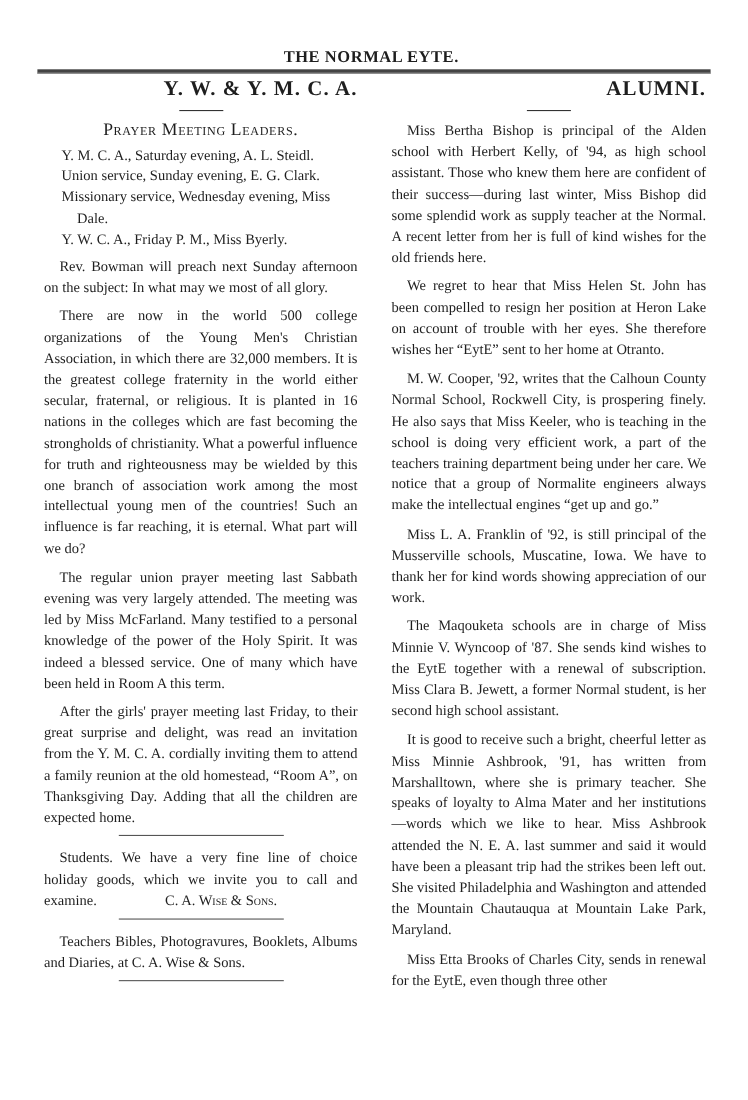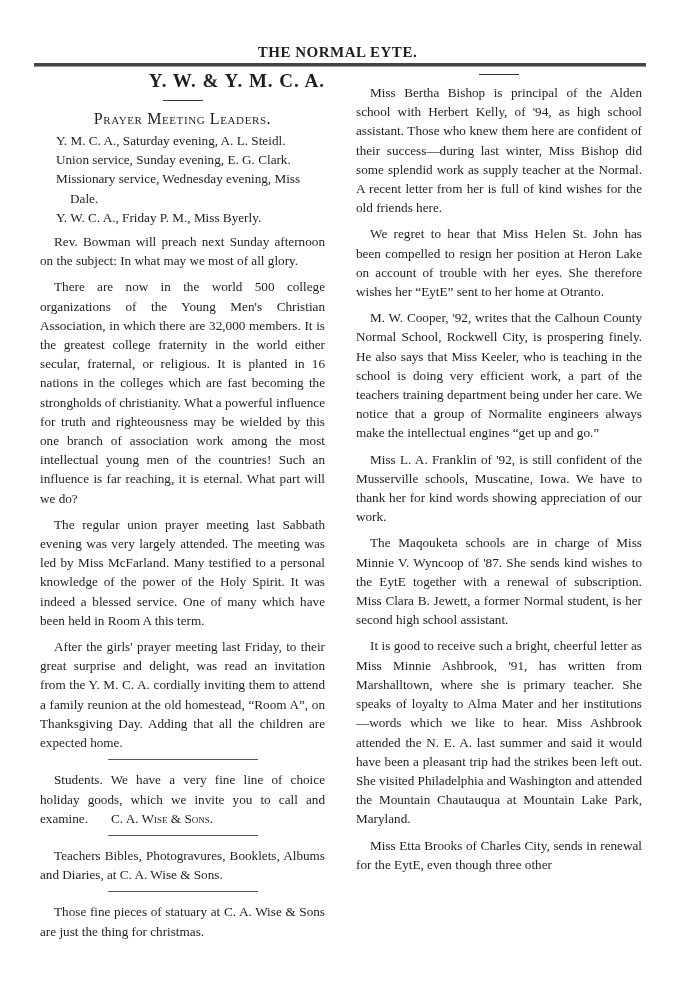--- a/index.html
+++ b/index.html
@@ -14,21 +14,21 @@
   .col-right { left:356px; width:286px; }
   .col-title { text-align:right; font-weight:bold; font-size:19px; margin:0; padding-top:0; line-height:26px; letter-spacing:1px; }
   .short-rule { width:40px; height:1px; background:#333; margin:6px auto 8px auto; }
   .sub-title { text-align:center; font-size:16px; letter-spacing:0.6px; margin:0 0 2px 0; line-height:20px; }
   p { margin:0; font-size:13.2px; line-height:19.2px; text-align:justify; }
   p.para { text-indent:14px; margin-bottom:7px; }
   p.leader { padding-left:16px; text-indent:-0px; text-align:left; }
   p.leader.hang { padding-left:30px; text-indent:-14px; }
   .sc { font-variant:small-caps; }
   .sep-rule { width:150px; height:1px; background:#555; margin:6px auto 10px auto; }
-  .ad-sign { white-space:nowrap; }
+  .ad-sign { white-space:nowrap;margin-left:39px; }
 </style>
 </head>
 <body>
 
 <div class="masthead">THE NORMAL EYTE.</div>
 <div class="rule-top"></div>
 
 <div class="col col-left">
   <h2 class="col-title">Y. W. &amp; Y. M. C. A.</h2>
   <div class="short-rule"></div>
@@ -39,25 +39,25 @@
   <p class="leader" style="margin-bottom:5px">Y. W. C. A., Friday P. M., Miss Byerly.</p>
   <p class="para">Rev. Bowman will preach next Sunday afternoon on the subject: In what may we most of all glory.</p>
   <p class="para">There are now in the world 500 college organizations of the Young Men's Christian Association, in which there are 32,000 members. It is the greatest college fraternity in the world either secular, fraternal, or religious. It is planted in 16 nations in the colleges which are fast becoming the strongholds of christianity. What a powerful influence for truth and righteousness may be wielded by this one branch of association work among the most intellectual young men of the countries! Such an influence is far reaching, it is eternal. What part will we do?</p>
   <p class="para">The regular union prayer meeting last Sabbath evening was very largely attended. The meeting was led by Miss McFarland. Many testified to a personal knowledge of the power of the Holy Spirit. It was indeed a blessed service. One of many which have been held in Room A this term.</p>
   <p class="para">After the girls' prayer meeting last Friday, to their great surprise and delight, was read an invitation from the Y. M. C. A. cordially inviting them to attend a family reunion at the old homestead, “Room A”, on Thanksgiving Day. Adding that all the children are expected home.</p>
   <div class="sep-rule"></div>
   <p class="para"><span>Students. We have a very fine line of choice holiday goods, which we invite you to call and examine.</span>&nbsp;&nbsp;&nbsp;&nbsp;&nbsp;&nbsp;&nbsp;<span class="sc ad-sign">C. A. Wise &amp; Sons.</span></p>
   <div class="sep-rule"></div>
   <p class="para">Teachers Bibles, Photogravures, Booklets, Albums and Diaries, at C. A. Wise &amp; Sons.</p>
   <div class="sep-rule"></div>
-  <p class="para">Those fine pieces of statuary at C. A. Wise &amp; Sons are just the thing for christmas.</p>
 </div>
 
 <div class="col col-right">
+  <h2 class="col-title">ALUMNI.</h2>
   <div class="short-rule"></div>
   <p class="para">Miss Bertha Bishop is principal of the Alden school with Herbert Kelly, of '94, as high school assistant. Those who knew them here are confident of their success—during last winter, Miss Bishop did some splendid work as supply teacher at the Normal. A recent letter from her is full of kind wishes for the old friends here.</p>
   <p class="para">We regret to hear that Miss Helen St. John has been compelled to resign her position at Heron Lake on account of trouble with her eyes. She therefore wishes her “EytE” sent to her home at Otranto.</p>
   <p class="para">M. W. Cooper, '92, writes that the Calhoun County Normal School, Rockwell City, is prospering finely. He also says that Miss Keeler, who is teaching in the school is doing very efficient work, a part of the teachers training department being under her care. We notice that a group of Normalite engineers always make the intellectual engines “get up and go.”</p>
-  <p class="para">Miss L. A. Franklin of '92, is still confident of the Musserville schools, Muscatine, Iowa. We have to thank her for kind words showing appreciation of our work.</p>
+  <p class="para">Miss L. A. Franklin of '92, is still principal of the Musserville schools, Muscatine, Iowa. We have to thank her for kind words showing appreciation of our work.</p>
   <p class="para">The Maqouketa schools are in charge of Miss Minnie V. Wyncoop of '87. She sends kind wishes to the EytE together with a renewal of subscription. Miss Clara B. Jewett, a former Normal student, is her second high school assistant.</p>
   <p class="para">It is good to receive such a bright, cheerful letter as Miss Minnie Ashbrook, '91, has written from Marshalltown, where she is primary teacher. She speaks of loyalty to Alma Mater and her institutions—words which we like to hear. Miss Ashbrook attended the N. E. A. last summer and said it would have been a pleasant trip had the strikes been left out. She visited Philadelphia and Washington and attended the Mountain Chautauqua at Mountain Lake Park, Maryland.</p>
   <p class="para">Miss Etta Brooks of Charles City, sends in renewal for the EytE, even though three other</p>
 </div>
 
 </body></html>

